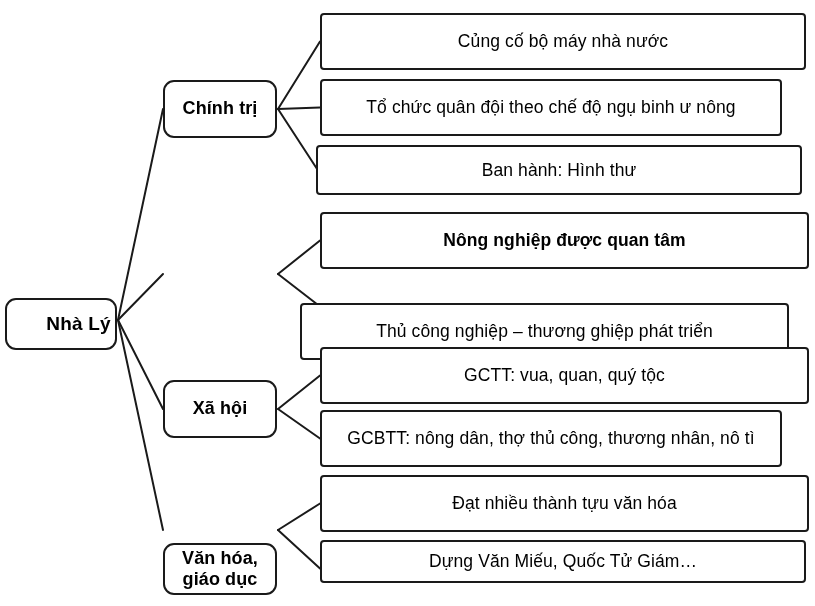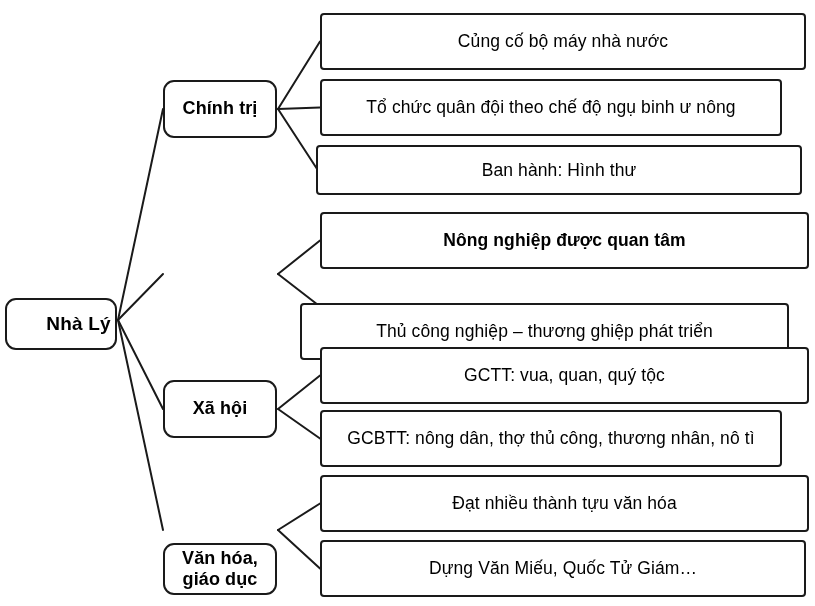--- a/index.html
+++ b/index.html
@@ -118,16 +118,16 @@
     </div>
     <div class="node node-leaf" style="left: 320px; top: 410px; width: 462px; height: 57px;">
       <span>GCBTT: nông dân, thợ thủ công, thương nhân, nô tì</span>
     </div>
     <div class="node node-branch" style="left: 163px; top: 498px; width: 114px; height: 52px; margin-top: 45px;">
       <div><span>Văn hóa,</span><span class="branch-line2">giáo dục</span></div>
     </div>
     <div class="node node-leaf" style="left: 320px; top: 475px; width: 489px; height: 57px; text-align: center;">
       <span>Đạt nhiều thành tựu văn hóa</span>
     </div>
-    <div class="node node-leaf" style="left: 320px; top: 540px; width: 486px; height: 57px;">
+    <div class="node node-leaf" style="left: 320px; top: 540px; width: 486px; height: 43px;">
       <span>Dựng Văn Miếu, Quốc Tử Giám…</span>
     </div>
   </div>
 
 </body></html>

